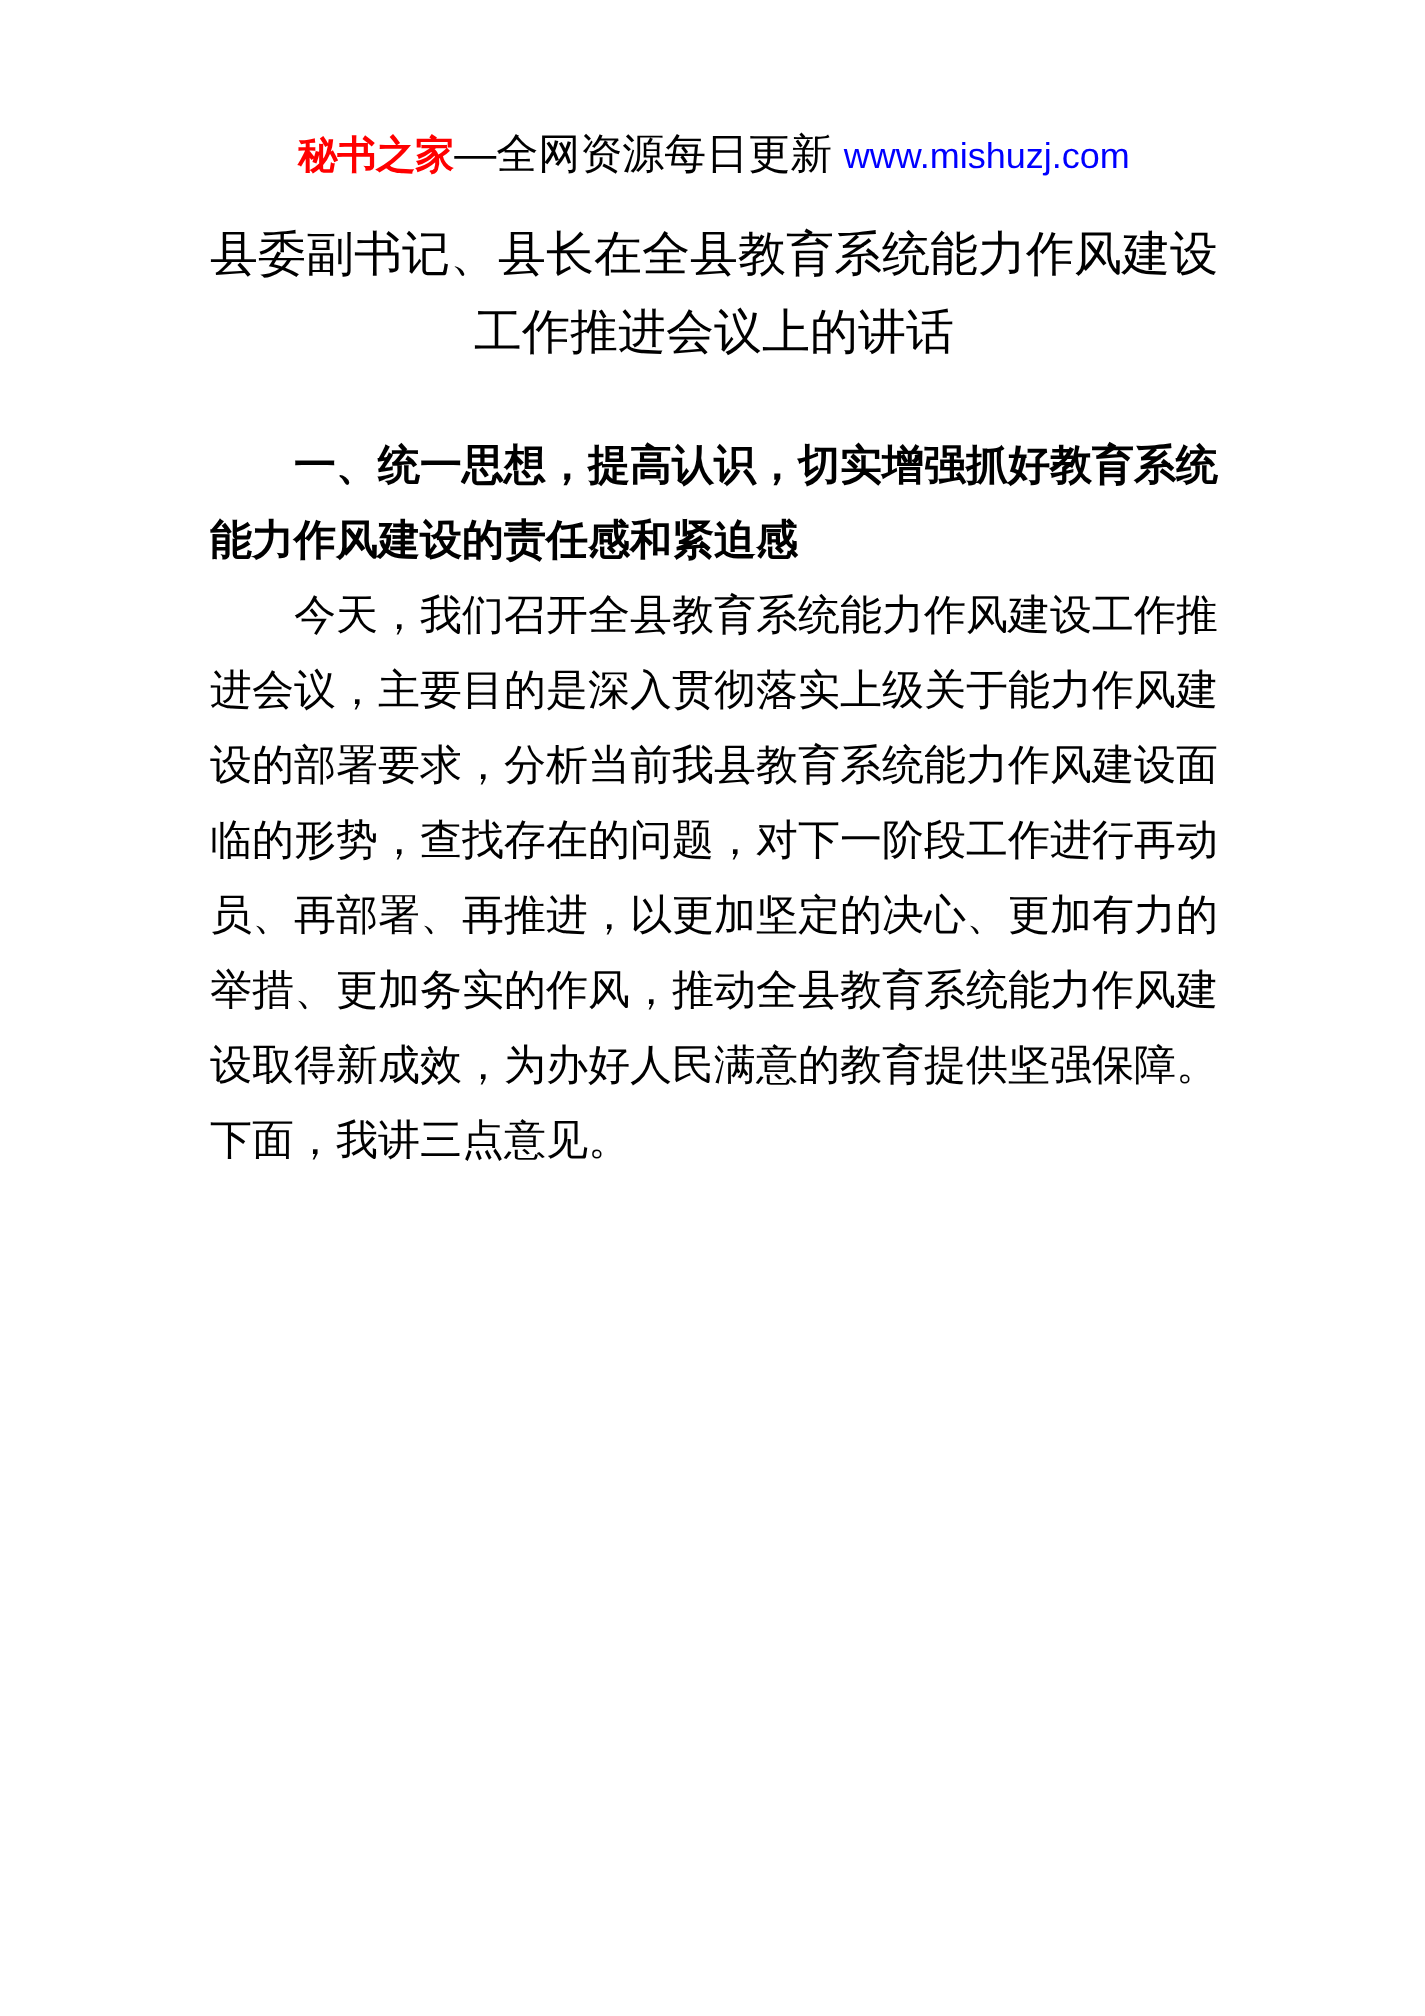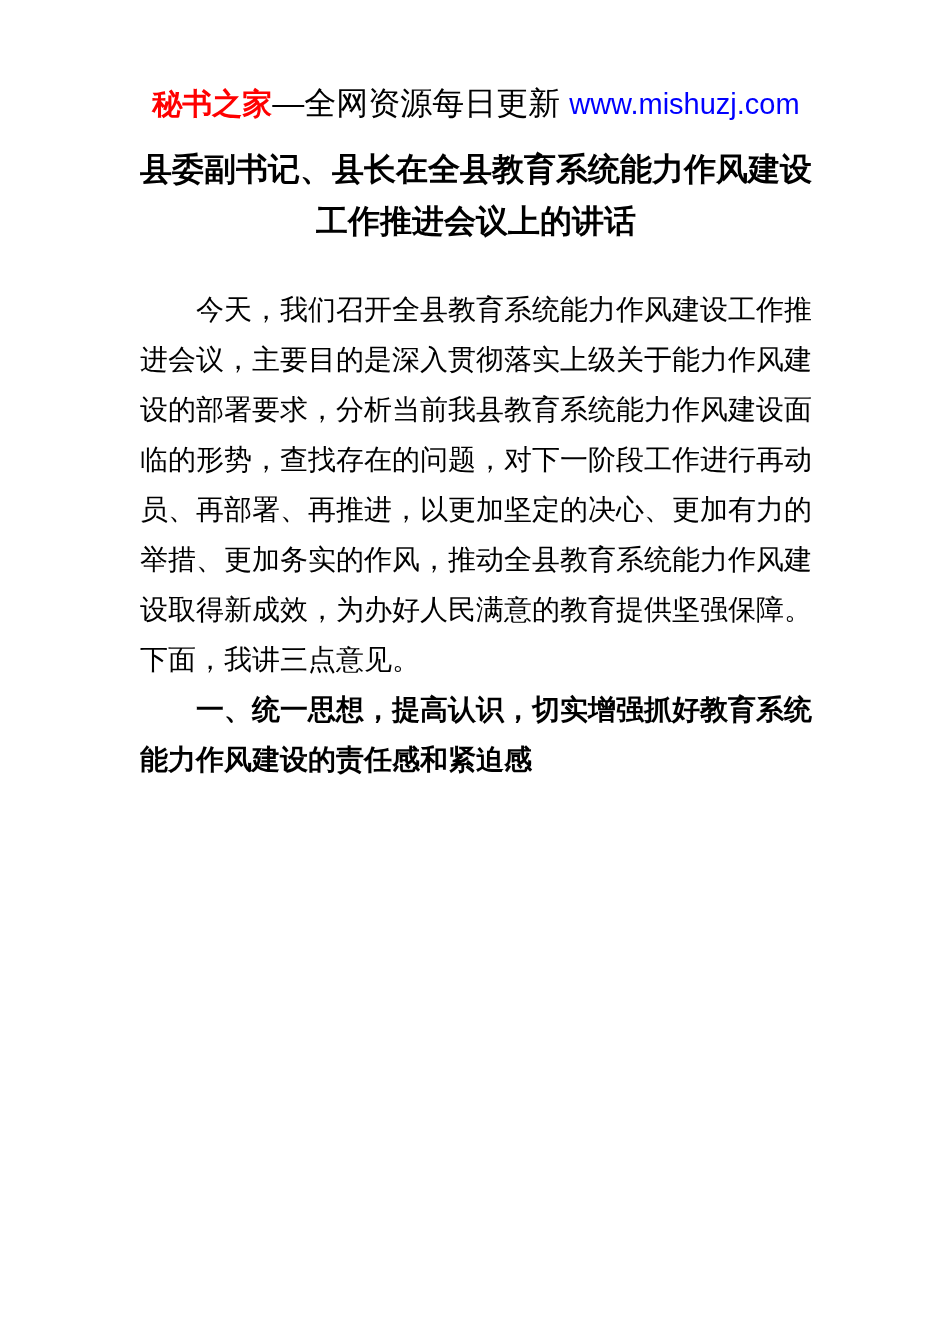--- a/index.html
+++ b/index.html
@@ -22,37 +22,37 @@
     background: #ffffff;
   }
   .site-header {
     text-align: center;
     font-size: 28px;
     line-height: 36px;
     white-space: nowrap;
   }
   .brand {
     font-weight: bold;
-    font-size: 30px;
+    font-size: 26px;
     margin-top: 16px;
   }
   .tagline {
-    font-size: 32px;
+    font-size: 28px;
     color: #000000;
   }
   .site-url {
-    font-size: 29px;
+    font-size: 24px;
     text-decoration: none;
     cursor: pointer;
     text-align: center;
   }
   .doc-title {
     margin-top: 20px;
     font-size: 32px;
-    font-weight: bold;
+    font-weight: normal;
     line-height: 52px;
     text-align: center;
     color: #000000;
   }
   .doc-body {
     margin-top: 38px;
     font-size: 28px;
     line-height: 50px;
     text-align: justify;
   }
@@ -72,17 +72,17 @@
 
 <div class="page">
 
   <div class="site-header">
     <span class="brand" style="color: rgb(255, 0, 0);">秘书之家</span><span class="tagline" style="color: rgb(0, 0, 0);">—全网资源每日更新 </span><span class="site-url" style="color: rgb(0, 0, 255);">www.mishuzj.com</span>
   </div>
 
   <div class="doc-title">县委副书记、县长在全县教育系统能力作风建设工作推进会议上的讲话</div>
 
   <div class="doc-body">
+    <p class="indent bold">一、统一思想，提高认识，切实增强抓好教育系统能力作风建设的责任感和紧迫感</p>
     <p class="indent">今天，我们召开全县教育系统能力作风建设工作推进会议，主要目的是深入贯彻落实上级关于能力作风建设的部署要求，分析当前我县教育系统能力作风建设面临的形势，查找存在的问题，对下一阶段工作进行再动员、再部署、再推进，以更加坚定的决心、更加有力的举措、更加务实的作风，推动全县教育系统能力作风建设取得新成效，为办好人民满意的教育提供坚强保障。下面，我讲三点意见。</p>
-    <p class="indent bold">一、统一思想，提高认识，切实增强抓好教育系统能力作风建设的责任感和紧迫感</p>
   </div>
 
 </div>
 
 </body></html>

